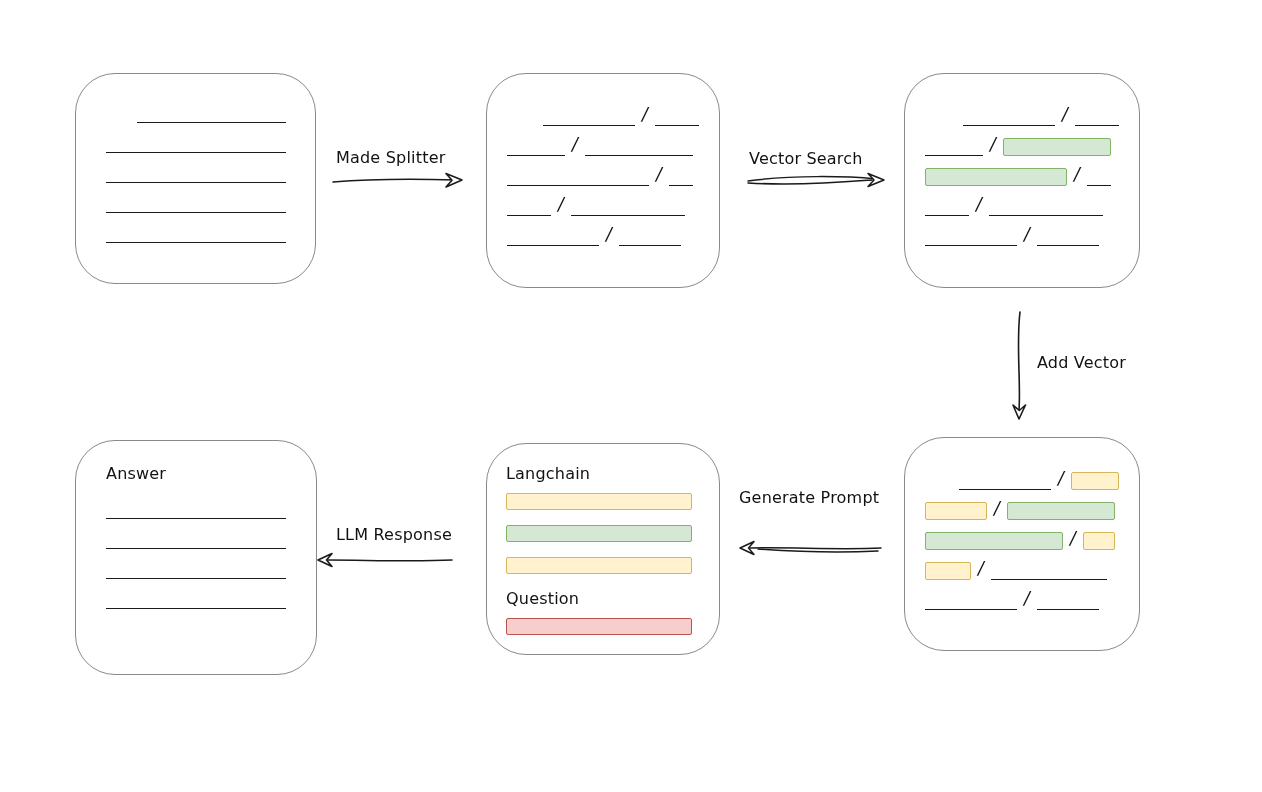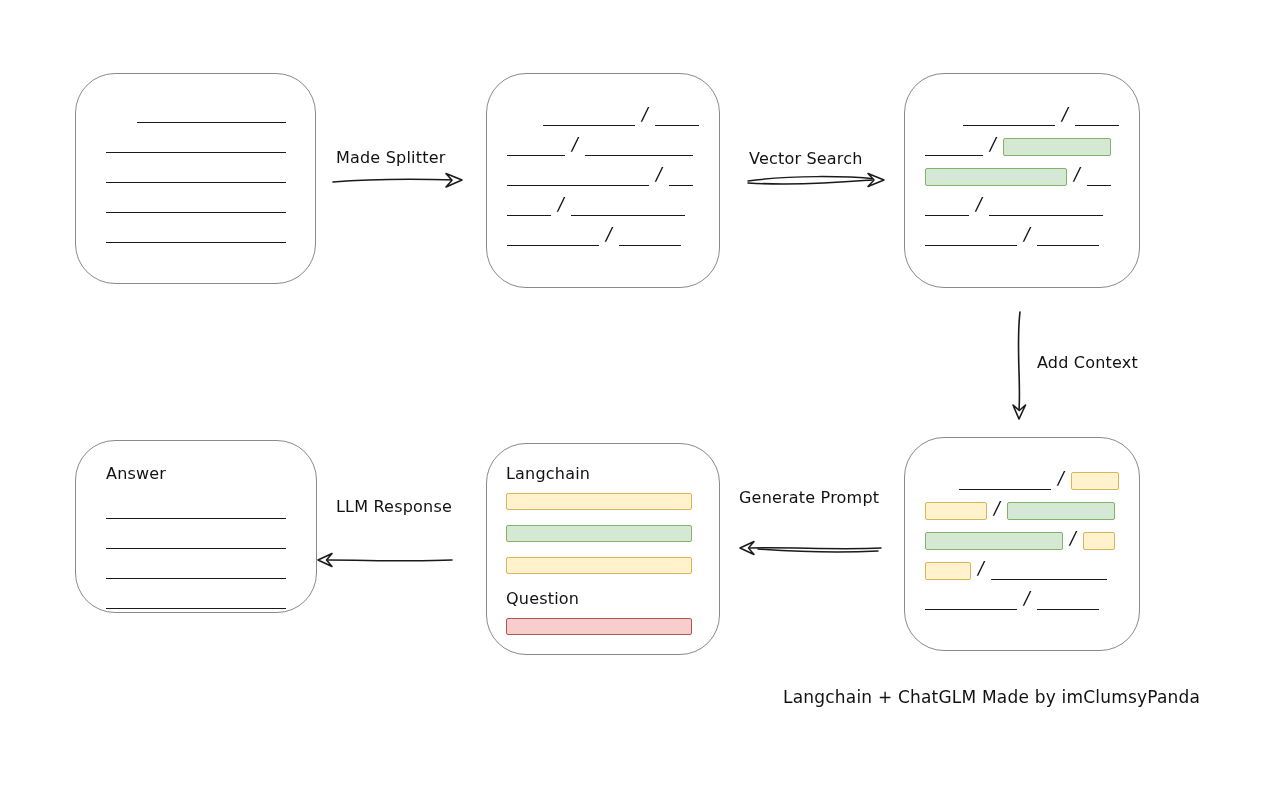--- a/index.html
+++ b/index.html
@@ -63,23 +63,23 @@
       <path d="M754 541.5 L740 548 L754 554.5 L748.5 548 Z" fill="#ffffff"></path>
     </g>
     <g stroke="#1a1a1a" stroke-width="1.6" fill="none" stroke-linecap="round" stroke-linejoin="round">
       <path d="M452 560 C412 562 366 560 328 560"></path>
       <path d="M332 553.5 L318 560 L332 566.5 L326.5 560 Z" fill="#ffffff"></path>
     </g>
   </svg>
 
   <div class="arrow-label" style="left:336px;top:148px">Made Splitter</div>
   <div class="arrow-label" style="left:749px;top:149px">Vector Search</div>
-  <div class="arrow-label" style="left:1037px;top:353px">Add Context</div>
+  <div class="arrow-label" style="left:1037px;top:353px">Add Vector</div>
   <div class="arrow-label" style="left:739px;top:488px">Generate Prompt</div>
-  <div class="arrow-label" style="left:336px;top:497px">LLM Response</div>
+  <div class="arrow-label" style="left:336px;top:525px">LLM Response</div>
 
   <div class="node" style="left:75px;top:73px;width:241px;height:211px">
     <div class="doc-lines">
         <div class="docline" style="width: 149px; margin-left: 31px;"></div>
         <div class="docline" style="width: 180px; margin-left: 0px;"></div>
         <div class="docline" style="width: 180px; margin-left: 0px;"></div>
         <div class="docline" style="width: 180px; margin-left: 0px;"></div>
         <div class="docline" style="width: 180px; margin-left: 0px;"></div>
       </div>
   </div>
@@ -182,27 +182,26 @@
           <div class="bar green"></div>
           <div class="bar yellow"></div>
         </div>
       <div class="node-label question-label">Question</div>
       <div class="bars">
           <div class="bar red"></div>
         </div>
     </div>
   </div>
 
-  <div class="node" style="left:75px;top:440px;width:242px;height:173px">
+  <div class="node" style="left:75px;top:440px;width:242px;height:235px">
     <div class="answer-inner">
       <div class="node-label">Answer</div>
       <div class="ans-lines">
           <div class="docline" style="width: 180px; margin-left: 0px;"></div>
           <div class="docline" style="width: 180px; margin-left: 0px;"></div>
           <div class="docline" style="width: 180px; margin-left: 0px;"></div>
           <div class="docline" style="width: 180px; margin-left: 0px;"></div>
         </div>
     </div>
   </div>
 
-  <div class="caption" style="left:783px;top:687px">Langchain + ChatGLM Made by imClumsyPanda</div>
 
 </div>
 
 </body></html>

